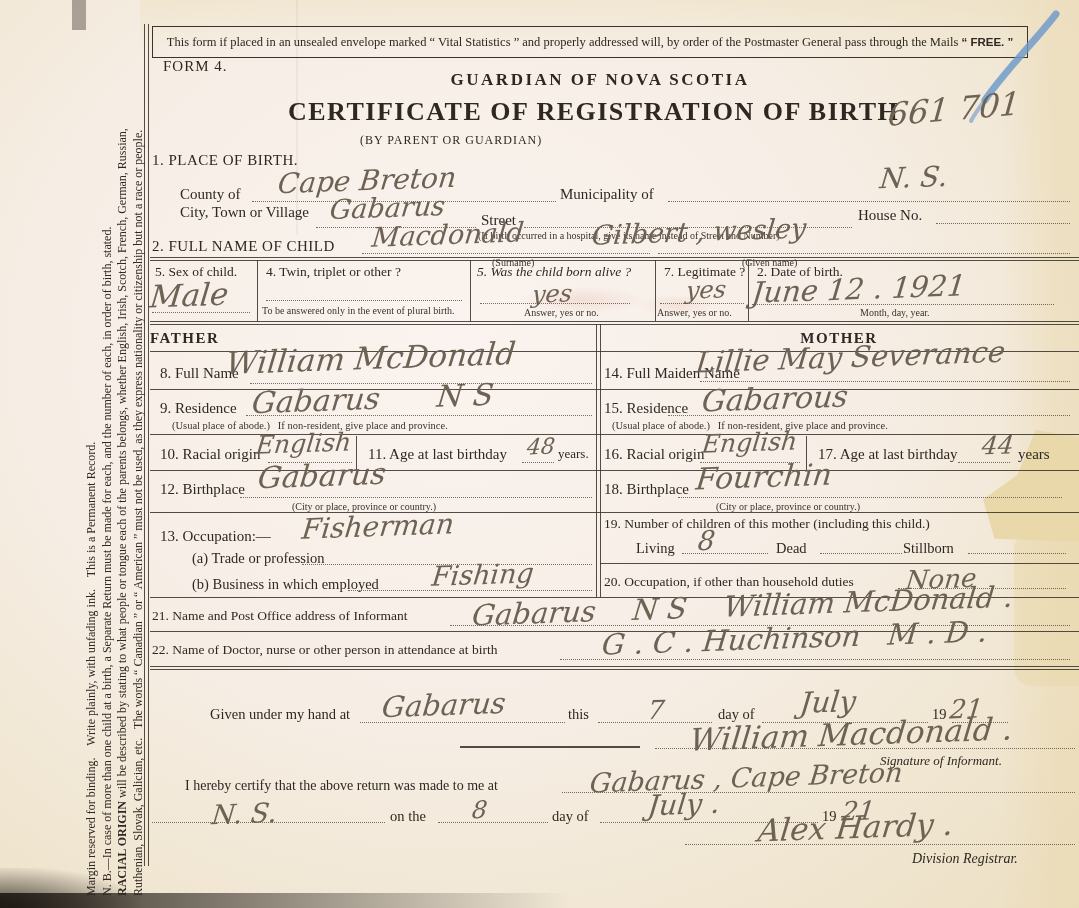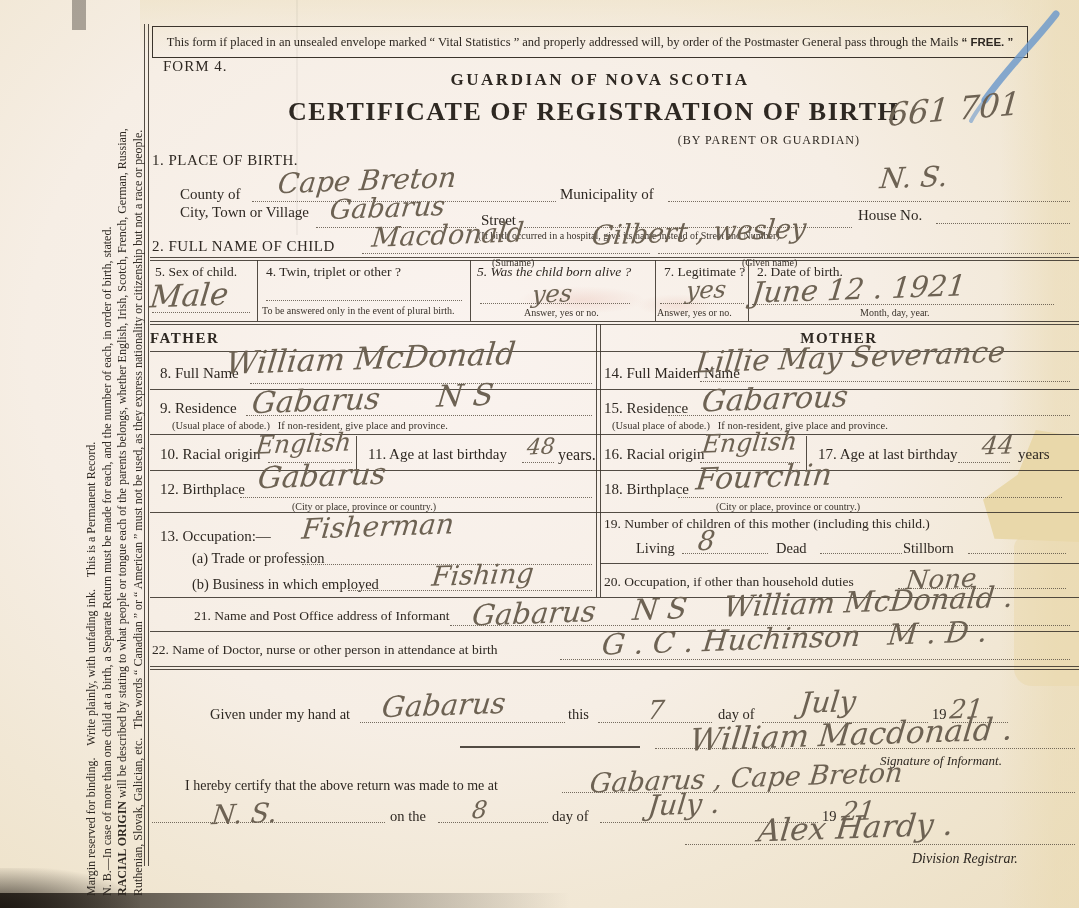--- a/index.html
+++ b/index.html
@@ -59,21 +59,21 @@
   <div class="lbl b" style="left:300px;top:70px;width:600px;text-align:center;font-size:17px;letter-spacing:2.5px;">GUARDIAN OF NOVA SCOTIA</div>
 
 
   <svg style="position:absolute;left:0;top:0;width:1079px;height:908px;pointer-events:none;" viewBox="0 0 1079 908">
     <path d="M1056 14 C1036 40, 1004 72, 985 100" stroke="#6b98cb" stroke-width="7" fill="none" stroke-linecap="round" opacity="0.82"></path>
     <path d="M985 100 C979 108, 974 115, 971 121" stroke="#6b98cb" stroke-width="4" fill="none" stroke-linecap="round" opacity="0.6"></path>
   </svg>
 
   <div class="lbl b" style="left:288px;top:97px;font-size:26px;letter-spacing:1.5px;">CERTIFICATE OF REGISTRATION OF BIRTH</div>
   <div class="hw" style="left:888px;top:93px;font-size:32px;transform:rotate(-5deg) skewX(-10deg);">661 701</div>
-  <div class="lbl" style="left:360px;top:133px;width:500px;text-align:right;font-size:12px;letter-spacing:1px;">(BY PARENT OR GUARDIAN)</div>
+  <div class="lbl" style="left:360px;top:133px;width:500px;text-align:left;font-size:12px;letter-spacing:1px;">(BY PARENT OR GUARDIAN)</div>
 
   <div class="lbl caps" style="left:152px;top:152px;font-size:15px;">1. PLACE OF BIRTH.</div>
 
   <div class="lbl" style="left:180px;top:186px;font-size:15px;">County of</div>
   <div class="dots" style="left:252px;top:201px;width:304px;"></div>
   <div class="hw" style="left:278px;top:167px;font-size:28px;">Cape Breton</div>
   <div class="lbl" style="left:560px;top:186px;font-size:15px;">Municipality of</div>
   <div class="dots" style="left:668px;top:201px;width:402px;"></div>
   <div class="hw" style="left:880px;top:164px;font-size:28px;">N. S.</div>
 
@@ -145,21 +145,21 @@
   <div class="hw" style="left:252px;top:384px;font-size:30px;">Gabarus      N S</div>
   <div class="sm" style="left:172px;top:420px;font-size:10.5px;">(Usual place of abode.)   If non-resident, give place and province.</div>
 
   <div class="lbl" style="left:160px;top:446px;font-size:15px;">10. Racial origin</div>
   <div class="dots" style="left:268px;top:462px;width:84px;"></div>
   <div class="hw" style="left:256px;top:431px;font-size:25px;">English</div>
   <div class="vrule" style="left:356px;top:436px;height:34px;"></div>
   <div class="lbl" style="left:368px;top:446px;font-size:15px;">11. Age at last birthday</div>
   <div class="dots" style="left:522px;top:462px;width:32px;"></div>
   <div class="hw" style="left:527px;top:436px;font-size:22px;">48</div>
-  <div class="lbl" style="left:558px;top:446px;font-size:16px;text-align:center;">years.</div>
+  <div class="lbl" style="left:558px;top:446px;font-size:13px;text-align:center;">years.</div>
 
   <div class="lbl" style="left:160px;top:481px;font-size:15px;">12. Birthplace</div>
   <div class="dots" style="left:240px;top:497px;width:352px;"></div>
   <div class="hw" style="left:258px;top:461px;font-size:30px;">Gabarus</div>
   <div class="sm" style="left:292px;top:501px;">(City or place, province or country.)</div>
 
   <div class="lbl" style="left:160px;top:528px;font-size:15px;">13. Occupation:—</div>
   <div class="hw" style="left:302px;top:513px;font-size:28px;">Fisherman</div>
   <div class="lbl" style="left:192px;top:550px;font-size:14.5px;">(a) Trade or profession</div>
   <div class="dots" style="left:302px;top:564px;width:290px;"></div>
@@ -196,21 +196,21 @@
   <div class="hw" style="left:698px;top:527px;font-size:27px;">8</div>
   <div class="lbl" style="left:776px;top:540px;font-size:14.5px;">Dead</div>
   <div class="dots" style="left:820px;top:553px;width:82px;"></div>
   <div class="lbl" style="left:903px;top:540px;font-size:14.5px;">Stillborn</div>
   <div class="dots" style="left:968px;top:553px;width:98px;"></div>
 
   <div class="lbl" style="left:604px;top:574px;font-size:13.5px;">20. Occupation, if other than household duties</div>
   <div class="dots" style="left:898px;top:588px;width:168px;"></div>
   <div class="hw" style="left:906px;top:566px;font-size:26px;">None</div>
 
-  <div class="lbl" style="left:152px;top:608px;font-size:13.5px;margin-left:42px;">21. Name and Post Office address of Informant</div>
+  <div class="lbl" style="left:152px;top:608px;font-size:13.5px;">21. Name and Post Office address of Informant</div>
   <div class="dots" style="left:450px;top:625px;width:620px;"></div>
   <div class="hw" style="left:472px;top:592px;font-size:29px;">Gabarus    N S    William McDonald .</div>
   <div class="rule" style="left:150px;top:631px;width:929px;"></div>
   <div class="lbl" style="left:152px;top:642px;font-size:13.5px;">22. Name of Doctor, nurse or other person in attendance at birth</div>
   <div class="dots" style="left:560px;top:659px;width:510px;"></div>
   <div class="hw" style="left:602px;top:624px;font-size:29px;">G . C . Huchinson   M . D .</div>
   <div class="rule" style="left:150px;top:666px;width:929px;"></div>
   <div class="rule" style="left:150px;top:669px;width:929px;"></div>
 
   <div class="lbl" style="left:210px;top:706px;font-size:14.5px;">Given under my hand at</div>

